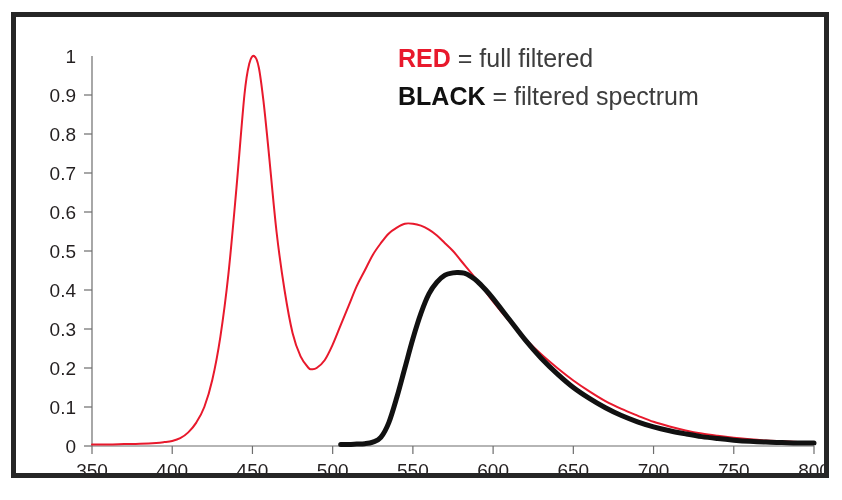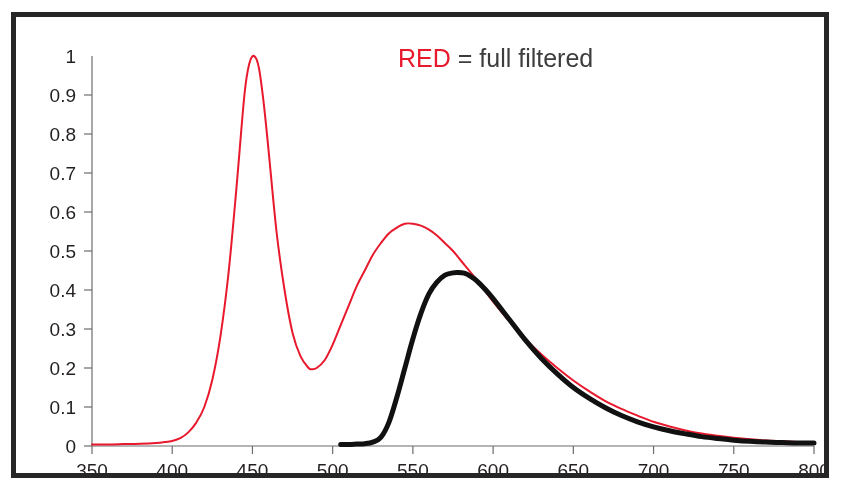--- a/index.html
+++ b/index.html
@@ -42,21 +42,21 @@
     width: 430px;
     color: #3d3d3d;
   }
   .legend-row {
     font-size: 25px;
     line-height: 38px;
     white-space: nowrap;
     font-weight: 400;
   }
   .legend-key {
-    font-weight: normal;
+    font-weight: bold;
   }
   .key-red { color: #e8192c; }
   .key-black { color: #111111; }
   .tick-label {
     font-family: "Liberation Sans", sans-serif;
     font-size: 19px;
     fill: #231f20;
   }
   .y-tick-label { text-anchor: end; }
   .x-tick-label { text-anchor: middle; }
@@ -112,16 +112,19 @@
         <text x="60" y="85" class="tick-label y-tick-label">0.9</text>
         <text x="60" y="46" class="tick-label y-tick-label">1</text>
         <path d="M 76.00 427.44 C 78.67 427.44, 86.70 427.50, 92.04 427.44 C 97.39 427.38, 102.74 427.18, 108.09 427.05 C 113.44 426.92, 118.79 426.86, 124.13 426.66 C 129.48 426.47, 136.17 426.14, 140.18 425.88 C 144.19 425.62, 145.53 425.43, 148.20 425.10 C 150.87 424.78, 153.55 424.58, 156.22 423.93 C 158.90 423.28, 161.57 422.63, 164.24 421.20 C 166.92 419.77, 169.59 417.95, 172.27 415.35 C 174.94 412.75, 177.61 409.83, 180.29 405.60 C 182.96 401.38, 185.64 397.15, 188.31 390.00 C 190.99 382.85, 193.66 374.40, 196.33 362.70 C 199.01 351.00, 201.68 337.35, 204.36 319.80 C 207.03 302.25, 209.70 282.10, 212.38 257.40 C 215.05 232.70, 217.73 201.50, 220.40 171.60 C 223.07 141.70, 226.28 98.80, 228.42 78.00 C 230.56 57.20, 231.63 53.30, 233.24 46.80 C 234.84 40.30, 236.44 38.35, 238.05 39.00 C 239.65 39.65, 241.26 42.90, 242.86 50.70 C 244.47 58.50, 246.07 72.15, 247.68 85.80 C 249.28 99.45, 250.35 111.15, 252.49 132.60 C 254.63 154.05, 257.84 191.10, 260.51 214.50 C 263.19 237.90, 265.86 256.10, 268.53 273.00 C 271.21 289.90, 273.88 304.85, 276.56 315.90 C 279.23 326.95, 281.90 333.45, 284.58 339.30 C 287.25 345.15, 290.73 348.86, 292.60 351.00 C 294.47 353.14, 294.47 352.17, 295.81 352.17 C 297.15 352.17, 298.48 352.50, 300.62 351.00 C 302.76 349.50, 305.97 347.10, 308.64 343.20 C 311.32 339.30, 313.99 333.45, 316.67 327.60 C 319.34 321.75, 322.01 314.60, 324.69 308.10 C 327.36 301.60, 330.04 295.10, 332.71 288.60 C 335.39 282.10, 338.06 274.95, 340.73 269.10 C 343.41 263.25, 346.08 258.70, 348.76 253.50 C 351.43 248.30, 354.10 242.45, 356.78 237.90 C 359.45 233.35, 362.13 229.77, 364.80 226.20 C 367.47 222.63, 370.15 219.05, 372.82 216.45 C 375.50 213.85, 378.17 212.22, 380.84 210.60 C 383.52 208.97, 386.19 207.35, 388.87 206.70 C 391.54 206.05, 394.21 206.38, 396.89 206.70 C 399.56 207.03, 402.24 207.68, 404.91 208.65 C 407.59 209.63, 410.26 210.92, 412.93 212.55 C 415.61 214.17, 418.28 216.12, 420.96 218.40 C 423.63 220.67, 426.30 223.60, 428.98 226.20 C 431.65 228.80, 434.33 231.07, 437.00 234.00 C 439.67 236.93, 441.01 238.88, 445.02 243.75 C 449.03 248.63, 455.72 256.43, 461.07 263.25 C 466.41 270.07, 471.76 277.88, 477.11 284.70 C 482.46 291.52, 487.81 298.02, 493.16 304.20 C 498.50 310.38, 503.85 316.23, 509.20 321.75 C 514.55 327.27, 519.90 332.48, 525.24 337.35 C 530.59 342.23, 535.94 346.64, 541.29 351.00 C 546.64 355.36, 551.99 359.58, 557.33 363.48 C 562.68 367.38, 568.03 370.95, 573.38 374.40 C 578.73 377.84, 584.07 381.22, 589.42 384.15 C 594.77 387.07, 600.12 389.54, 605.47 391.95 C 610.81 394.36, 616.16 396.44, 621.51 398.58 C 626.86 400.72, 632.21 403.00, 637.56 404.82 C 642.90 406.64, 648.25 408.07, 653.60 409.50 C 658.95 410.93, 664.30 412.23, 669.64 413.40 C 674.99 414.57, 680.34 415.61, 685.69 416.52 C 691.04 417.43, 696.39 418.14, 701.73 418.86 C 707.08 419.58, 712.43 420.23, 717.78 420.81 C 723.13 421.39, 728.47 421.92, 733.82 422.37 C 739.17 422.82, 744.52 423.22, 749.87 423.54 C 755.21 423.87, 760.56 424.06, 765.91 424.32 C 771.26 424.58, 776.61 424.91, 781.96 425.10 C 787.30 425.30, 795.33 425.43, 798.00 425.49" fill="none" stroke="#e8192c" stroke-width="2" stroke-linecap="round" stroke-linejoin="round"></path>
         <path d="M 324.69 427.44 C 326.03 427.44, 330.04 427.50, 332.71 427.44 C 335.39 427.38, 338.06 427.18, 340.73 427.05 C 343.41 426.92, 346.08 426.99, 348.76 426.66 C 351.43 426.34, 354.10 426.14, 356.78 425.10 C 359.45 424.06, 362.13 423.67, 364.80 420.42 C 367.47 417.17, 370.15 412.30, 372.82 405.60 C 375.50 398.91, 378.17 389.35, 380.84 380.25 C 383.52 371.15, 386.19 360.75, 388.87 351.00 C 391.54 341.25, 394.21 330.85, 396.89 321.75 C 399.56 312.65, 402.24 303.88, 404.91 296.40 C 407.59 288.92, 410.26 282.10, 412.93 276.90 C 415.61 271.70, 418.28 268.32, 420.96 265.20 C 423.63 262.08, 426.30 259.74, 428.98 258.18 C 431.65 256.62, 434.86 256.30, 437.00 255.84 C 439.14 255.38, 439.94 255.38, 441.81 255.45 C 443.69 255.51, 446.09 255.58, 448.23 256.23 C 450.37 256.88, 452.51 258.05, 454.65 259.35 C 456.79 260.65, 458.66 261.88, 461.07 264.03 C 463.47 266.17, 466.41 269.30, 469.09 272.22 C 471.76 275.15, 473.10 276.58, 477.11 281.58 C 481.12 286.59, 487.81 295.36, 493.16 302.25 C 498.50 309.14, 503.85 316.42, 509.20 322.92 C 514.55 329.42, 519.90 335.59, 525.24 341.25 C 530.59 346.91, 535.94 351.98, 541.29 356.85 C 546.64 361.73, 551.99 366.40, 557.33 370.50 C 562.68 374.60, 568.03 378.04, 573.38 381.42 C 578.73 384.80, 584.07 387.92, 589.42 390.78 C 594.77 393.64, 600.12 396.24, 605.47 398.58 C 610.81 400.92, 616.16 402.94, 621.51 404.82 C 626.86 406.70, 632.21 408.39, 637.56 409.89 C 642.90 411.38, 648.25 412.62, 653.60 413.79 C 658.95 414.96, 664.30 415.94, 669.64 416.91 C 674.99 417.88, 680.34 418.86, 685.69 419.64 C 691.04 420.42, 696.39 421.00, 701.73 421.59 C 707.08 422.17, 712.43 422.69, 717.78 423.15 C 723.13 423.60, 728.47 424.00, 733.82 424.32 C 739.17 424.64, 744.52 424.91, 749.87 425.10 C 755.21 425.30, 760.56 425.36, 765.91 425.49 C 771.26 425.62, 776.61 425.81, 781.96 425.88 C 787.30 425.94, 795.33 425.88, 798.00 425.88" fill="none" stroke="#111111" stroke-width="5" stroke-linecap="round" stroke-linejoin="round"></path>
       </svg>
 
     <div class="legend">
       <div class="legend-row">
         <span class="legend-key key-red">RED</span><span> = </span><span>full filtered</span>
       </div>
+      <div class="legend-row">
+        <span class="legend-key key-black">BLACK</span><span> = </span><span>filtered spectrum</span>
+      </div>
     </div>
 
   </div>
 </div>
 
 </body></html>

